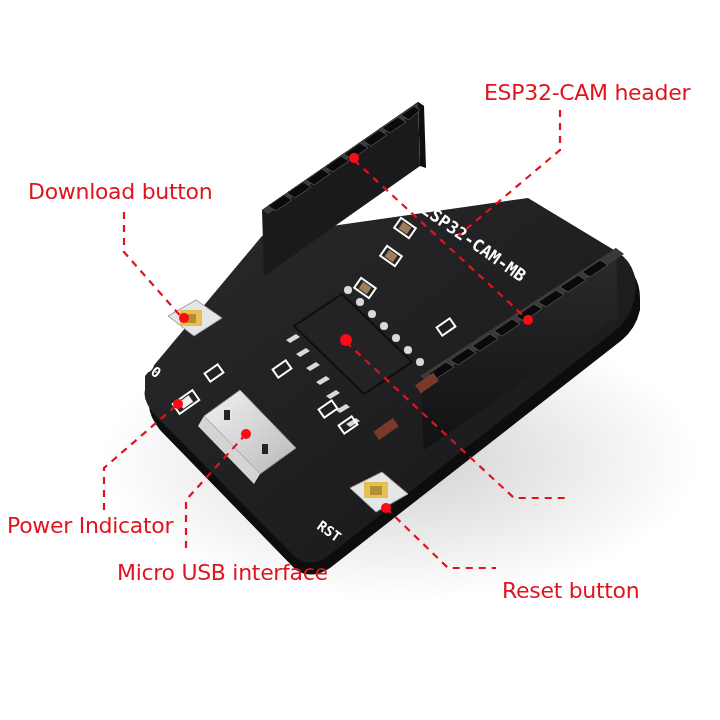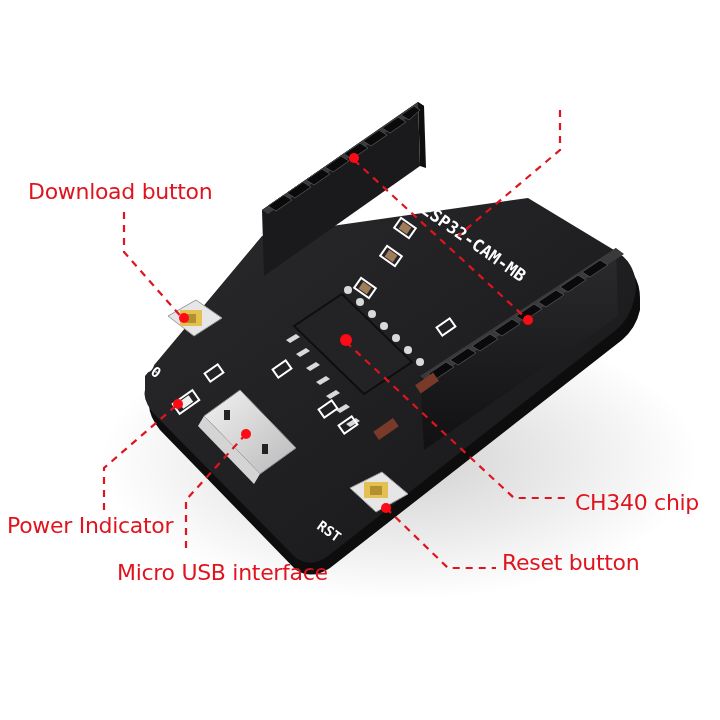--- a/index.html
+++ b/index.html
@@ -6,21 +6,21 @@
   body { width: 720px; height: 720px; position: relative; overflow: hidden;
          font-family: "DejaVu Sans", sans-serif; }
   #stage { position: absolute; left: 0; top: 0; width: 720px; height: 720px; }
   .label { position: absolute; color: #e0141e; font-size: 22px; white-space: nowrap;
            font-family: "DejaVu Sans", sans-serif; letter-spacing: -0.3px; }
   #lbl-header  { left: 484px; top: 80px; }
   #lbl-download{ left: 28px;  top: 179px; }
   #lbl-power   { left: 7px;   top: 513px; }
   #lbl-usb     { left: 77px;  top: 560px; margin-left: 40px; }
   #lbl-ch340   { left: 575px; top: 490px; }
-  #lbl-reset   { left: 502px; top: 550px; text-align: center; }
+  #lbl-reset   { left: 502px; top: 578px; text-align: center; }
 </style>
 </head>
 <body>
 
 <div id="stage">
 <svg width="720" height="720" viewBox="0 0 720 720" xmlns="http://www.w3.org/2000/svg">
   <defs>
     <linearGradient id="boardTop" x1="0" y1="0" x2="1" y2="1">
       <stop offset="0" stop-color="#2a2a2d"></stop>
       <stop offset="1" stop-color="#161618"></stop>
@@ -166,18 +166,18 @@
     <circle cx="354" cy="158" r="5"></circle>
     <circle cx="528" cy="320" r="5"></circle>
     <circle cx="184" cy="318" r="5"></circle>
     <circle cx="178" cy="404" r="5"></circle>
     <circle cx="246" cy="434" r="5"></circle>
     <circle cx="346" cy="340" r="6"></circle>
     <circle cx="386" cy="508" r="5"></circle>
   </g>
 </svg>
 
+<div class="label" id="lbl-header">ESP32-CAM header</div>
 <div class="label" id="lbl-power">Power Indicator</div>
 <div class="label" id="lbl-download">Download button</div>
 <div class="label" id="lbl-usb">Micro USB interface</div>
-<div class="label" id="lbl-ch340">CH340 chip</div>
 <div class="label" id="lbl-reset">Reset button</div>
 </div>
 
 </body></html>

